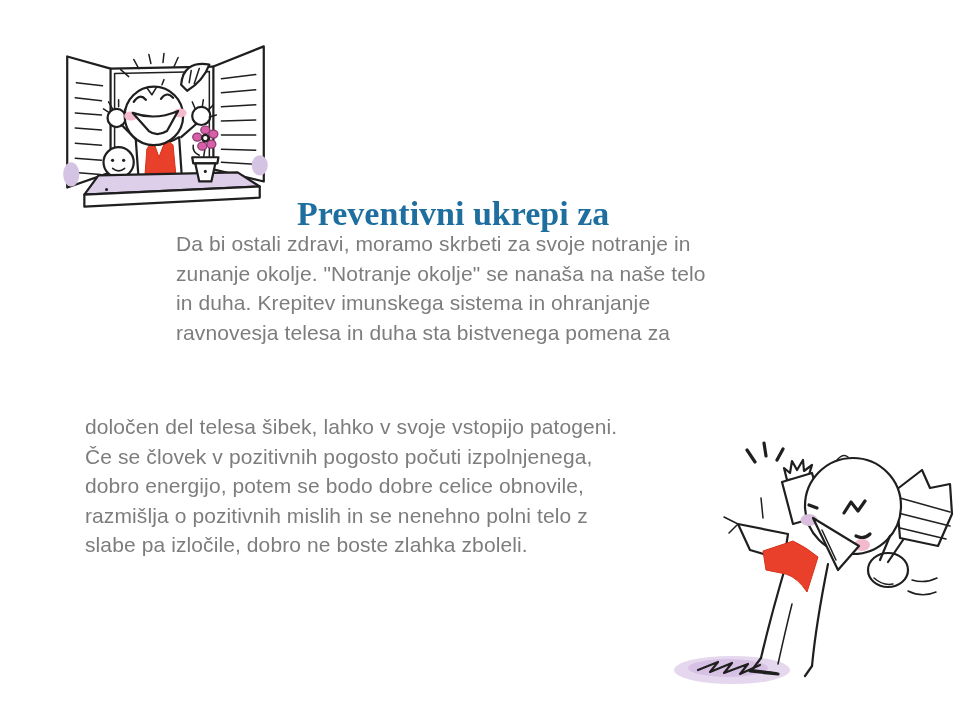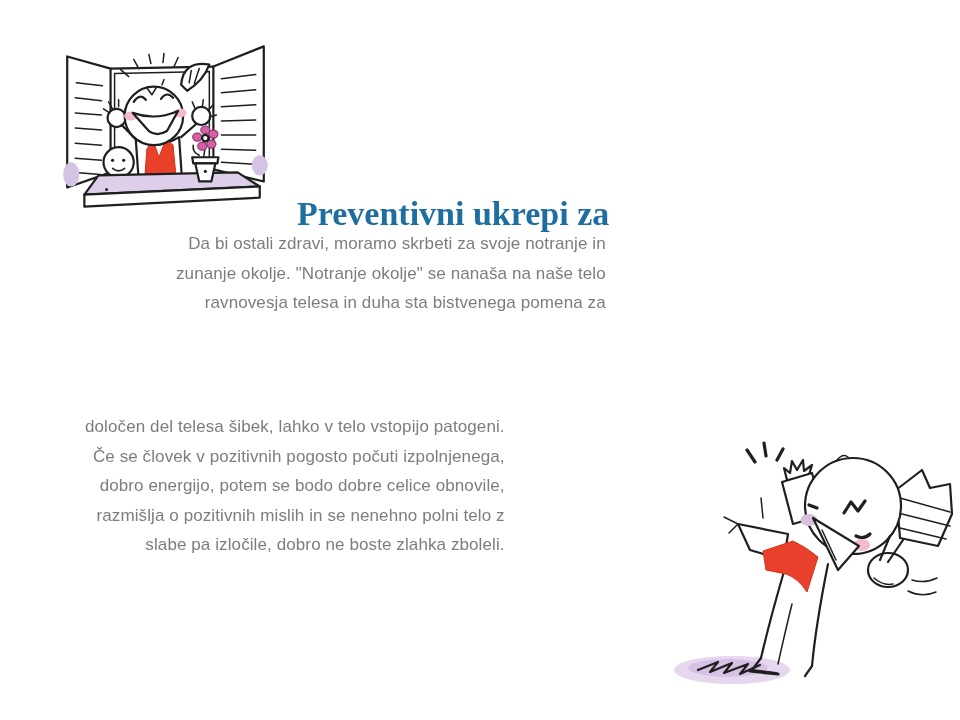--- a/index.html
+++ b/index.html
@@ -6,23 +6,22 @@
   .slide{
     position:relative;width:960px;height:720px;background:#ffffff;
     overflow:hidden;font-family:"Liberation Sans",sans-serif;
   }
   .title{
     position:absolute;left:297px;top:101px;
     font-family:"Liberation Serif",serif;font-weight:bold;
     font-size:34px;line-height:45px;color:#1E6F9F;white-space:pre;
   }
   .para{
-    position:absolute;color:#7D7D7D;font-size:17px;line-height:29.6px;
+    position:absolute;color:#7D7D7D;font-size:21px;line-height:29.6px;
     letter-spacing:0.1px;
-    text-align:right;
   }
   .para .line{white-space:pre;}
   .para1{left:176px;top:229px;}
   .para2{left:85px;top:412px;}
   .illu{position:absolute;}
   .illu-window{left:40px;top:28px;width:252px;height:192px;}
   .illu-sneeze{left:660px;top:418px;width:300px;height:292px;}
   svg{display:block;}
   svg .ln{fill:none;stroke:#1f1f1f;stroke-width:2.2;stroke-linecap:round;stroke-linejoin:round;}
   svg .lnthin{fill:none;stroke:#1f1f1f;stroke-width:1.5;stroke-linecap:round;stroke-linejoin:round;}
@@ -106,25 +105,26 @@
     </g>
   </svg>
 
   <div class="title">
     <div>Preventivni ukrepi za</div>
   </div>
 
   <div class="para para1">
     <div class="line">Da bi ostali zdravi, moramo skrbeti za svoje notranje in</div>
     <div class="line">zunanje okolje. "Notranje okolje" se nanaša na naše telo</div>
+    <div class="line">in duha. Krepitev imunskega sistema in ohranjanje</div>
     <div class="line">ravnovesja telesa in duha sta bistvenega pomena za</div>
   </div>
 
   <div class="para para2">
-    <div class="line">določen del telesa šibek, lahko v telo vstopijo patogeni.</div>
+    <div class="line">določen del telesa šibek, lahko v svoje vstopijo patogeni.</div>
     <div class="line">Če se človek v pozitivnih pogosto počuti izpolnjenega,</div>
     <div class="line">dobro energijo, potem se bodo dobre celice obnovile,</div>
     <div class="line">razmišlja o pozitivnih mislih in se nenehno polni telo z</div>
     <div class="line">slabe pa izločile, dobro ne boste zlahka zboleli.</div>
   </div>
 
   <svg class="illu illu-sneeze" viewBox="0 0 300 292">
 
     <g>
       <ellipse cx="72" cy="252" rx="58" ry="14" fill="#CBB1DD" opacity="0.5"></ellipse>

